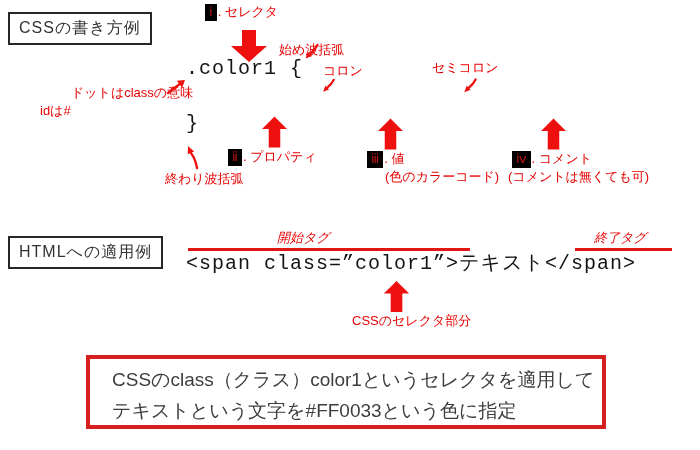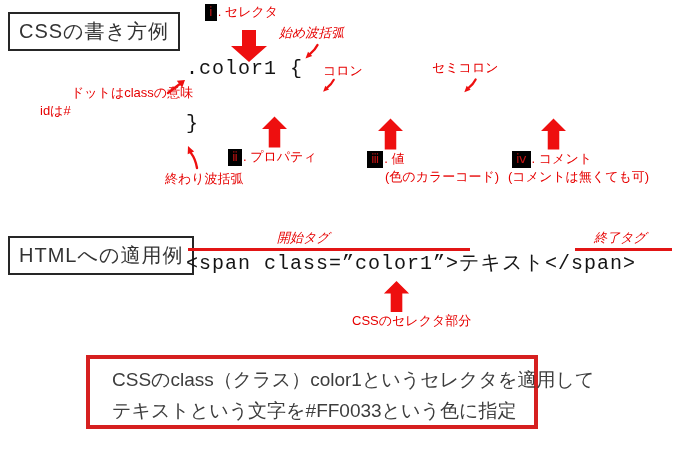--- a/index.html
+++ b/index.html
@@ -1,51 +1,51 @@
 <!DOCTYPE html>
 <html><head>
 <meta charset="utf-8">
 <style>
   html,body{margin:0;padding:0;background:#fff;}
   .canvas{position:relative;width:700px;height:450px;background:#ffffff;
           font-family:"Liberation Sans", sans-serif;overflow:hidden;}
   .abs{position:absolute;}
-  .titlebox{border:2px solid #262626;color:#333;font-size:20px;
+  .titlebox{border:2px solid #262626;color:#333;font-size:16px;
             padding:4px 9px;white-space:nowrap;letter-spacing:1px;
             font-family:"Liberation Sans", sans-serif;}
   .code{font-family:Liberation Mono, monospace;font-size:20px;color:#141414;
         white-space:pre;letter-spacing:1px;line-height:1.1;}
   .rlabel{color:#e60000;font-size:13px;white-space:nowrap;line-height:1.15;text-align:center;}
   .italic{font-style:italic;}
   .numrow{display:flex;align-items:center;gap:1px;}
   .numbox{display:inline-block;background:#000;color:#c41414;font-size:13px;
           line-height:14px;padding:1px 4px 2px 4px;}
   .redline{background:#e21515;height:3px;}
-  .sumbox{box-sizing:border-box;border:4px solid #d62020;width:452px;height:74px;
+  .sumbox{box-sizing:border-box;border:4px solid #d62020;width:520px;height:74px;
           color:#3d3d3d;font-size:19px;line-height:31px;padding:5px 0 0 22px;
           white-space:nowrap;}
   svg{display:block;}
 </style>
 </head>
 <body>
 
 <div class="canvas">
 
   <div class="abs titlebox" style="left:8px;top:12px;">CSSの書き方例</div>
 
   <div class="abs numrow" style="left:205px;top:4px;">
     <span class="numbox">ⅰ</span>
     <span class="rlabel">. セレクタ</span>
   </div>
 
   <svg class="abs" style="left:231px;top:30px;" width="36" height="32" viewBox="0 0 36 32">
     <polygon points="11,0 25,0 25,16 36,16 18,32 0,16 11,16" fill="#ee0f0f"></polygon>
   </svg>
 
-  <div class="abs rlabel" style="left:279px;top:26px;font-style:italic;">始め波括弧</div>
+  <div class="abs rlabel" style="left:279px;top:43px;">始め波括弧</div>
   <svg class="abs" style="left:302px;top:43px;" width="18" height="18" viewBox="0 0 18 18">
     <path d="M15.5 2 Q13 7 8.1 10.9" stroke="#ee0f0f" stroke-width="2.4" fill="none" stroke-linecap="round"></path>
     <polygon points="3.5,15.5 10.2,13.0 6.0,8.8" fill="#ee0f0f"></polygon>
   </svg>
 
   <div class="abs code" style="left:186px;top:58px;">.color1 {</div>
 
   <div class="abs rlabel" style="left:323px;top:64px;">コロン</div>
   <svg class="abs" style="left:320px;top:78px;" width="16" height="16" viewBox="0 0 18 18">
     <path d="M15.5 2 Q13 7 8.1 10.9" stroke="#ee0f0f" stroke-width="2.4" fill="none" stroke-linecap="round"></path>

